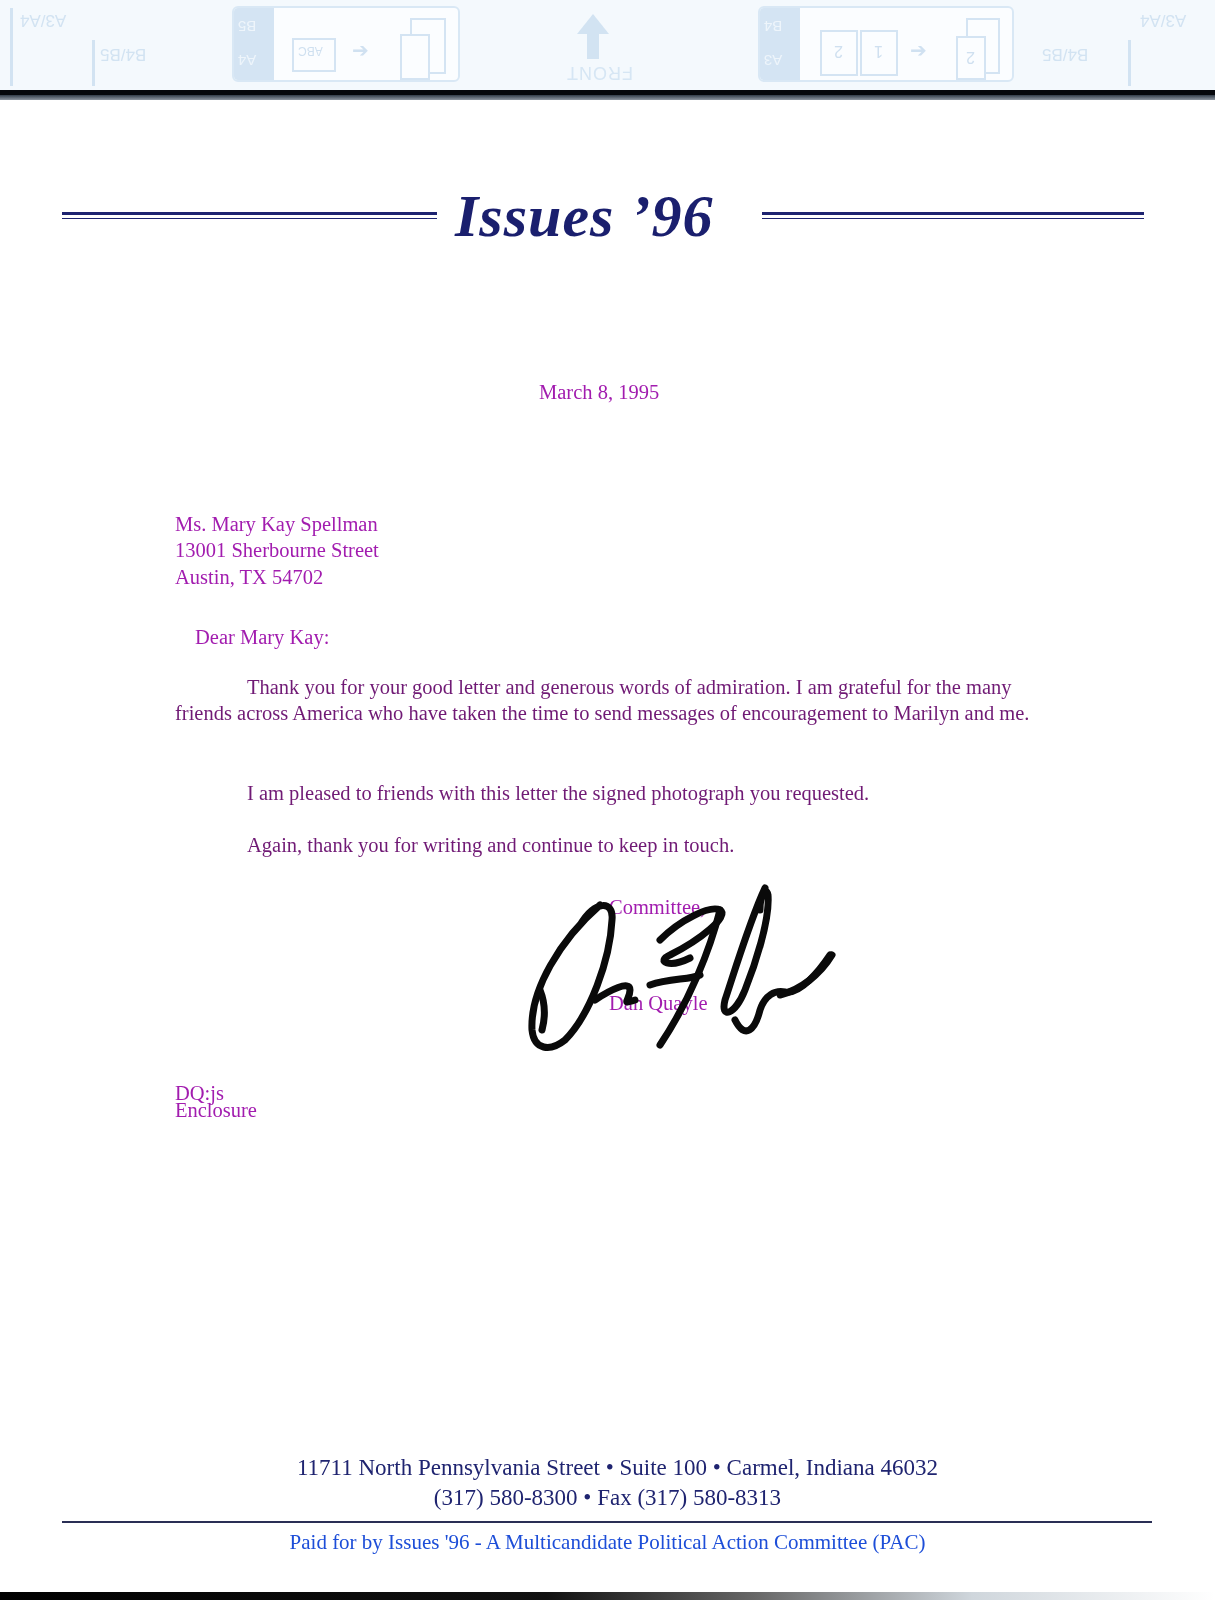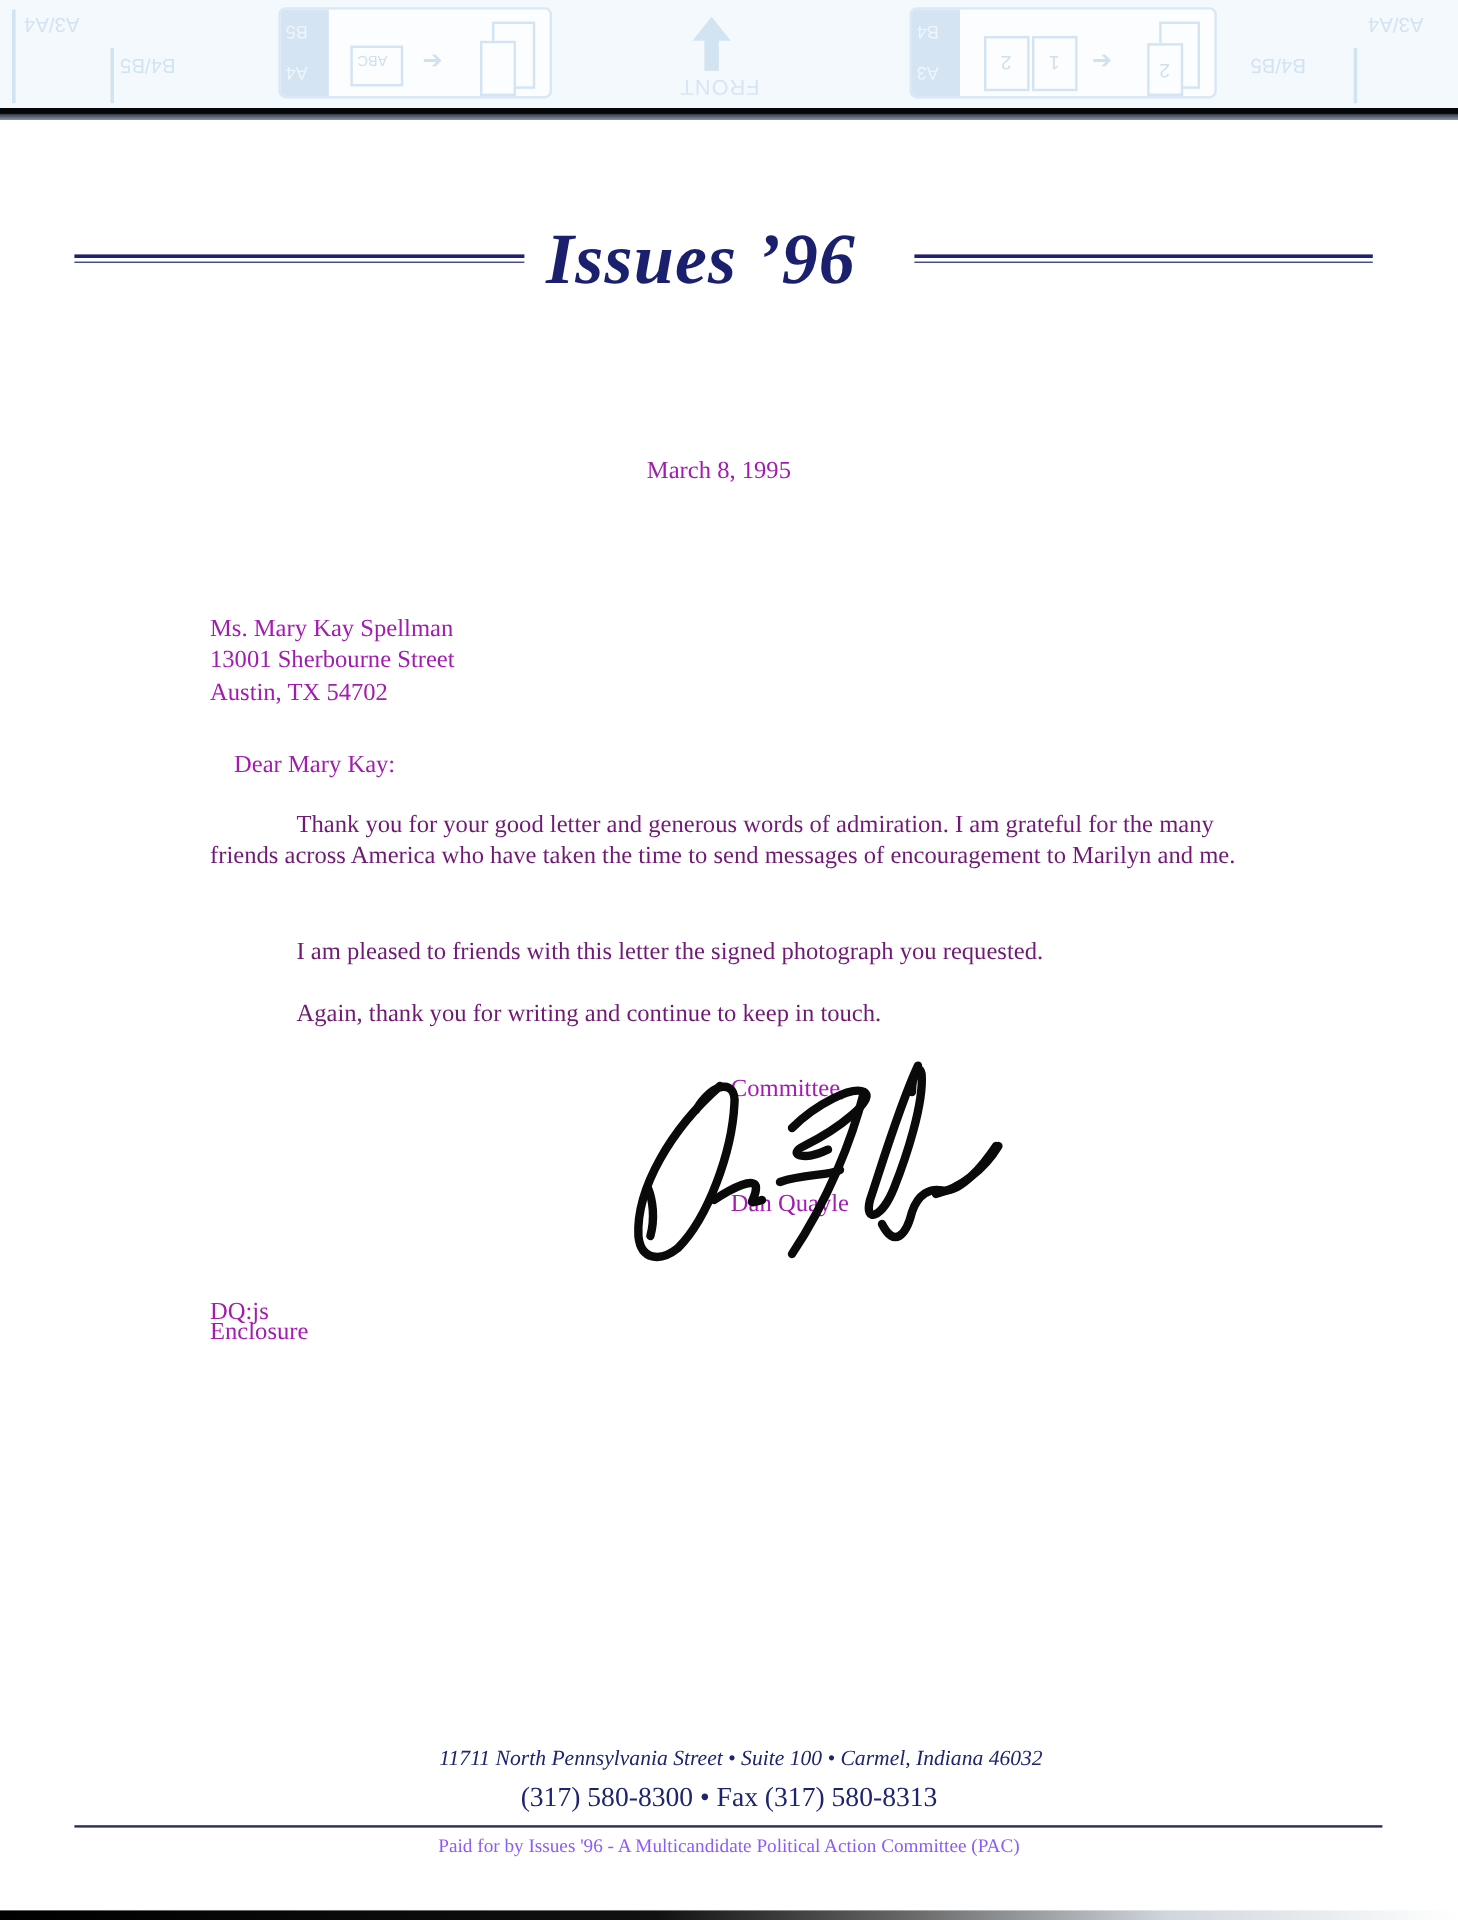--- a/index.html
+++ b/index.html
@@ -29,21 +29,21 @@
     
     .txt { position: absolute; font-family: "Liberation Serif", serif; font-size: 20.5px; color: #a21caf; white-space: nowrap; line-height: 26px; }
     .para { position: absolute; left: 175px; width: 860px; font-family: "Liberation Serif", serif; font-size: 20.5px; color: #701a75; line-height: 26px; }
     .para .indent { display: inline-block; width: 72px; }
 
     .signature { position: absolute; left: 520px; top: 880px; width: 330px; height: 180px; pointer-events: none; }
 
     
     .footer-line { position: absolute; left: 0; width: 1215px; text-align: center; font-family: "Liberation Serif", serif; color: #1f2470; white-space: nowrap; }
     .footer-rule { position: absolute; left: 62px; top: 1521px; width: 1090px; height: 2px; background: #2a2f55; }
-    .footer-paid { position: absolute; left: 0; top: 1530px; width: 1215px; text-align: center; font-family: "Liberation Serif", serif; font-size: 16px; color: #8b5cf6; white-space: nowrap; }
+    .footer-paid { position: absolute; left: 0; top: 1530px; width: 1215px; text-align: center; font-family: "Liberation Serif", serif; font-size: 21px; color: #1d4ed8; white-space: nowrap; }
   </style>
 </head>
 <body>
 
 <div class="scan-strip">
   <div class="scan-bar" style="left:10px;top:8px;height:78px;"></div>
   <span class="scan-label" style="left:20px;top:10px;">A3/A4</span>
   <div class="scan-bar" style="left:92px;top:40px;height:46px;"></div>
   <span class="scan-label" style="left:100px;top:44px;">B4/B5</span>
 
@@ -125,18 +125,18 @@
     <path d="M 130 105 C 150 98, 170 100, 180 95"></path>
     <path d="M 245 8 C 230 40, 215 90, 205 120 C 200 140, 215 135, 225 110 C 235 85, 250 40, 248 15 C 246 5, 240 15, 240 30"></path>
     <path d="M 215 140 C 225 160, 235 150, 240 130 C 245 115, 255 110, 265 112 C 280 115, 300 90, 310 75"></path>
     <path d="M 260 115 C 280 110, 300 95, 312 75"></path>
   </g>
 </svg>
 
 <div class="txt" style="left:175px;top:1044px;margin-top:36px;">DQ:js</div>
 <div class="txt" style="left:175px;top:1097px;">Enclosure</div>
 
-<div class="footer-line" style="top:1455px;font-size:18px;padding-left:20px;font-style:italic;">11711 North Pennsylvania Street • Suite 100 • Carmel, Indiana 46032</div>
+<div class="footer-line" style="top:1455px;font-size:23px;padding-left:20px;">11711 North Pennsylvania Street • Suite 100 • Carmel, Indiana 46032</div>
 <div class="footer-line" style="top:1485px;font-size:23px;">(317) 580-8300 • Fax (317) 580-8313</div>
 <div class="footer-rule"></div>
 <div class="footer-paid">Paid for by Issues '96 - A Multicandidate Political Action Committee (PAC)</div>
 
 <div class="scan-black-bottom"></div>
 
 </body></html>

